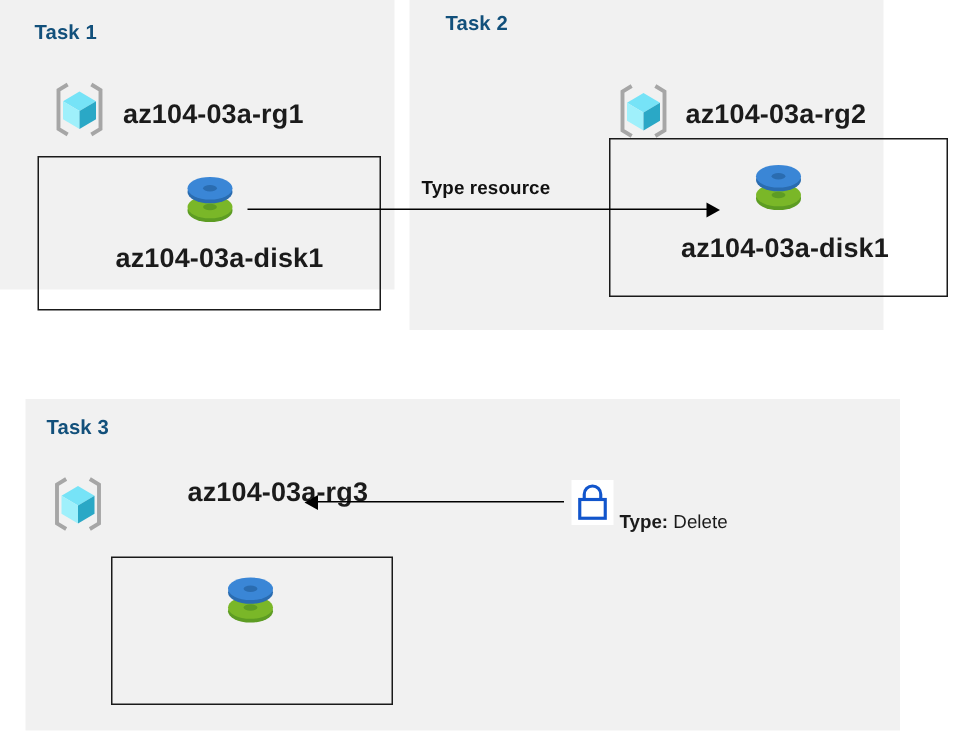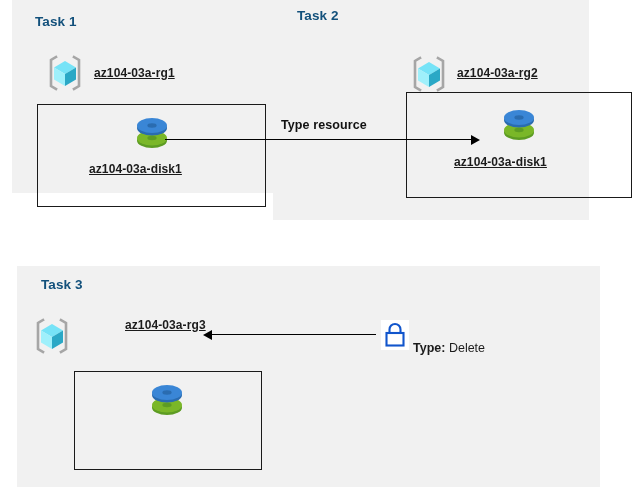--- a/index.html
+++ b/index.html
@@ -2,40 +2,40 @@
 <html><head>
 <meta charset="utf-8">
 <style>
   html,body{margin:0;padding:0;background:#ffffff;}
   body{
     width:641px;height:487px;position:relative;overflow:hidden;
     font-family:"Liberation Sans","DejaVu Sans",sans-serif;
     -webkit-font-smoothing:antialiased;
   }
   .panel{position:absolute;background:#f1f1f1;}
-  #panel-task1{left:12px;top:0px;width:263px;height:193px;}
+  #panel-task1{left:0px;top:0px;width:263px;height:193px;}
   #panel-task2{left:273px;top:0px;width:316px;height:220px;}
   #panel-task3{left:17px;top:266px;width:583px;height:221px;}
 
   .task-title{
     position:absolute;font-size:13.5px;font-weight:bold;color:#12507b;
     letter-spacing:.1px;white-space:nowrap;
   }
   #title-task1{left:23px;top:14px;}
   #title-task2{left:24px;top:8px;}
-  #title-task3{left:24px;top:11px;}
+  #title-task3{left:14px;top:11px;}
 
   .inner-box{position:absolute;border:1.5px solid #1a1a1a;background:transparent;}
   #box-task1{left:25px;top:104px;width:227px;height:101px;}
   #box-task2{left:133px;top:92px;width:224px;height:104px;}
   #box-task3{left:57px;top:105px;width:186px;height:97px;}
 
   .node-label{
-    position:absolute;font-size:12px;font-weight:bold;color:#1b1b1b;
-    white-space:nowrap;letter-spacing:.1px;text-decoration:underline;
+    position:absolute;font-size:18px;font-weight:bold;color:#1b1b1b;
+    white-space:nowrap;letter-spacing:.1px;
   }
   .sub-label{
     position:absolute;font-size:12.5px;color:#1b1b1b;white-space:nowrap;
   }
   .sub-label b{font-weight:bold;}
 
   
   .rg-icon{position:absolute;width:40px;height:38px;}
   .rg-icon svg{display:block;width:40px;height:38px;}
 

